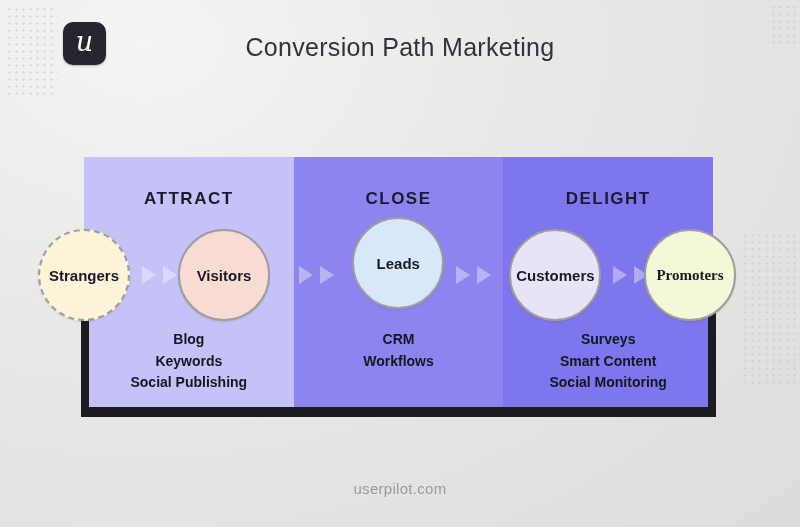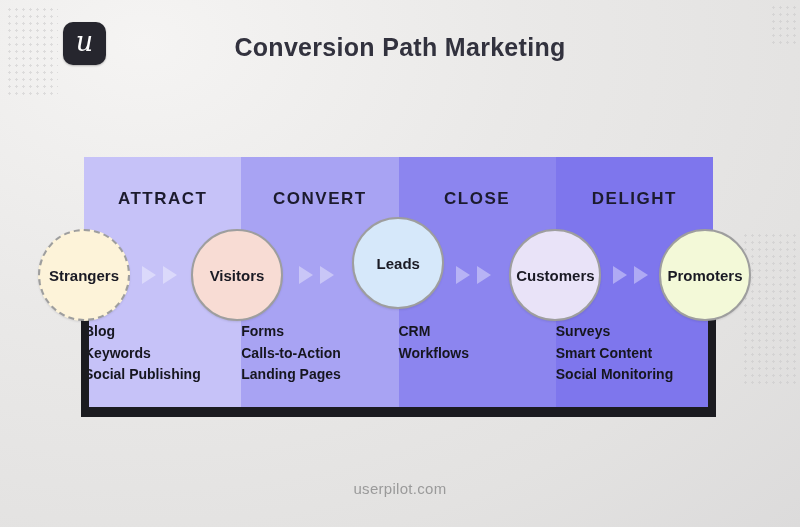--- a/index.html
+++ b/index.html
@@ -18,33 +18,33 @@
     background:#26262e;border-radius:10px;
     display:flex;align-items:center;justify-content:center;
     box-shadow:0 1px 2px rgba(0,0,0,.25);
   }
   .logo span{
     color:#ffffff;font-family:"DejaVu Serif",serif;font-style:italic;
     font-size:27px;line-height:1;padding-bottom:4px;
   }
   .title{
     position:absolute;top:33px;left:0;width:100%;text-align:center;
-    font-size:25px;font-weight:bold;color:#32323e;letter-spacing:.3px;
+    font-size:25px;font-weight:normal;color:#32323e;letter-spacing:.3px;
   }
   .stages{
     position:absolute;left:84px;top:157px;width:629px;height:251px;
     display:flex;border-radius:3px;z-index:1;
   }
   .stage{position:relative;flex:1;}
   .stage-label{
     position:absolute;top:32px;left:0;width:100%;text-align:center;
     font-size:17px;font-weight:bold;letter-spacing:1.5px;color:#1c1b2e;
   }
   .stage-items{
-    position:absolute;top:164px;left:0;width:100%;text-align:left;
+    position:absolute;top:172px;left:0;width:100%;text-align:center;
     font-size:14px;font-weight:600;color:#16161f;line-height:21.5px;
   }
   .frame{
     position:absolute;left:81px;top:312px;width:635px;height:105px;
     box-sizing:border-box;z-index:2;
     border-left:8px solid #1b1b20;border-right:8px solid #1b1b20;border-bottom:10px solid #1b1b20;
   }
   .persona-layer{position:absolute;left:0;top:0;width:652px;height:527px;z-index:3;pointer-events:none;}
   .persona{
     position:absolute;width:92px;height:92px;border-radius:50%;
@@ -82,28 +82,20 @@
 
   <div class="stages">
       <div class="stage" style="background: rgb(198, 194, 248); text-decoration: underline;">
         <div class="stage-label">ATTRACT</div>
         <div class="stage-items">
           <div class="stage-item">Blog</div>
           <div class="stage-item">Keywords</div>
           <div class="stage-item">Social Publishing</div>
         </div>
       </div>
-      <div class="stage" style="background: rgb(168, 163, 243);">
-        <div class="stage-label">CONVERT</div>
-        <div class="stage-items">
-          <div class="stage-item">Forms</div>
-          <div class="stage-item">Calls-to-Action</div>
-          <div class="stage-item">Landing Pages</div>
-        </div>
-      </div>
       <div class="stage" style="background: rgb(140, 133, 239);">
         <div class="stage-label">CLOSE</div>
         <div class="stage-items">
           <div class="stage-item">CRM</div>
           <div class="stage-item">Workflows</div>
         </div>
       </div>
       <div class="stage" style="background: rgb(126, 118, 237);">
         <div class="stage-label">DELIGHT</div>
         <div class="stage-items">
@@ -117,41 +109,41 @@
   <div class="frame"></div>
 
   <div class="persona-layer">
       <div class="persona dashed" style="left: 38px; top: 229px; background: rgb(253, 243, 217);">
         <span class="persona-label">Strangers</span>
       </div>
       <div class="arrow-pair" style="left: 141.575px; top: 266px;">
         <span class="tri"></span>
         <span class="tri"></span>
       </div>
-      <div class="persona" style="left: 191px; top: 229px; background: rgb(248, 220, 212);">
+      <div class="persona" style="left: 178px; top: 229px; background: rgb(248, 220, 212);">
         <span class="persona-label">Visitors</span>
       </div>
       <div class="arrow-pair" style="left: 298.725px; top: 266px;">
         <span class="tri"></span>
         <span class="tri"></span>
       </div>
       <div class="persona" style="left: 352.3px; top: 217px; background: rgb(214, 232, 250);">
         <span class="persona-label">Leads</span>
       </div>
       <div class="arrow-pair" style="left: 455.875px; top: 266px;">
         <span class="tri"></span>
         <span class="tri"></span>
       </div>
       <div class="persona" style="left: 509.45px; top: 229px; background: rgb(233, 227, 248);">
         <span class="persona-label">Customers</span>
       </div>
       <div class="arrow-pair" style="left: 613.025px; top: 266px;">
         <span class="tri"></span>
         <span class="tri"></span>
       </div>
-      <div class="persona" style="left: 659px; top: 229px; background: rgb(243, 249, 216);">
+      <div class="persona" style="left: 644px; top: 229px; background: rgb(243, 249, 216); font-family: Liberation Serif, serif;">
         <span class="persona-label">Promoters</span>
       </div>
     </div>
 
   <div class="footer">userpilot.com</div>
 
 </div>
 
 </body></html>

